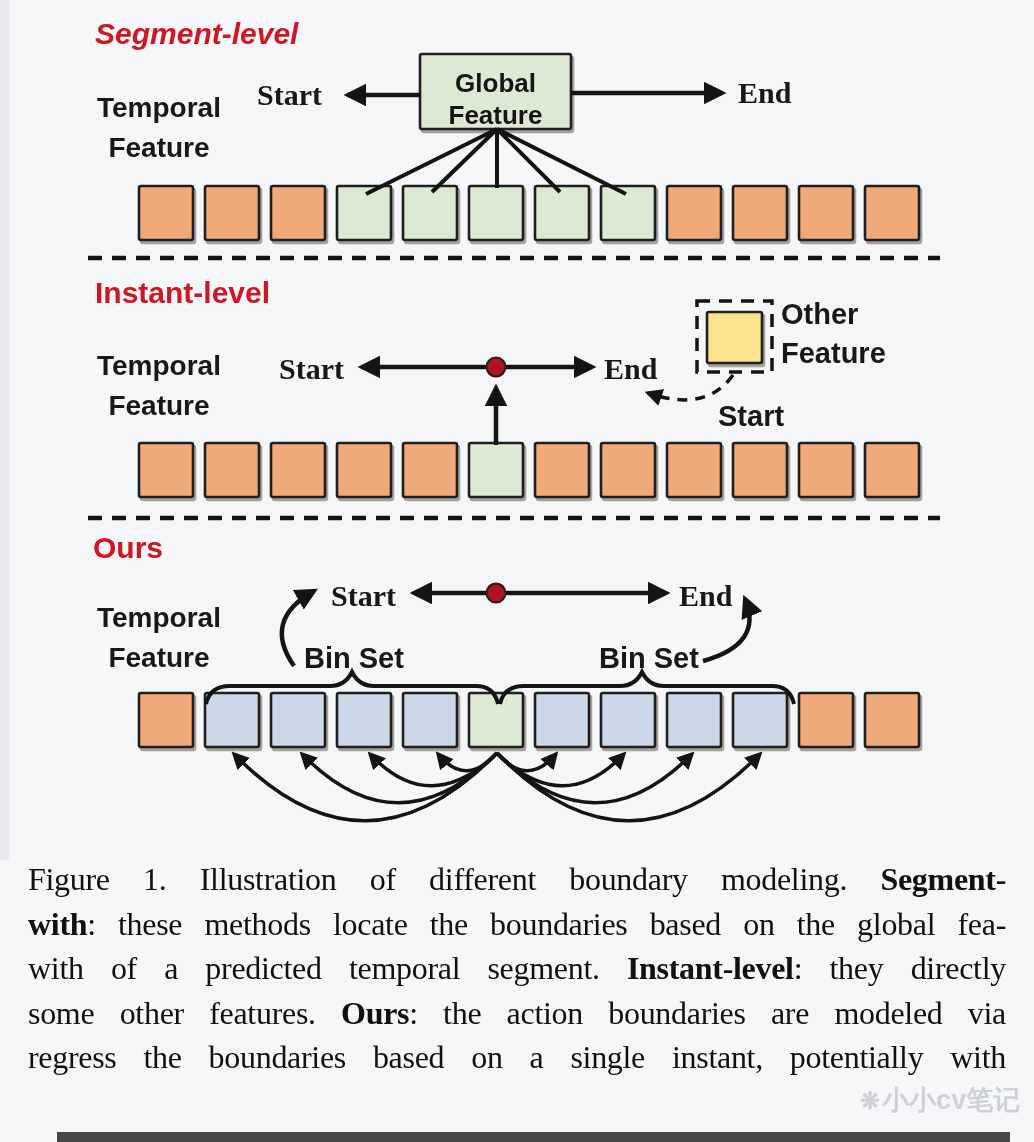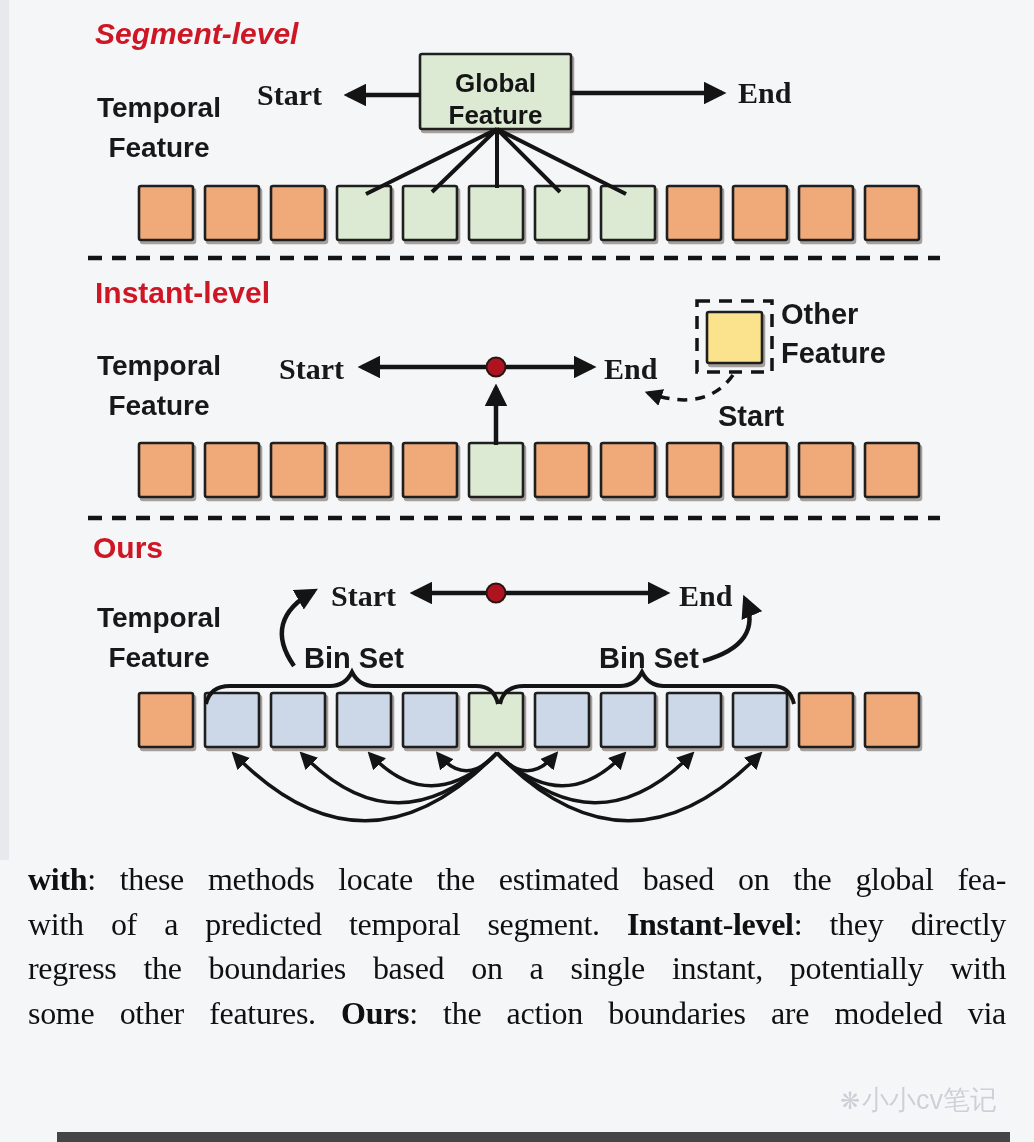--- a/index.html
+++ b/index.html
@@ -24,21 +24,21 @@
   .boxtext{position:absolute;display:flex;align-items:center;justify-content:center;
            text-align:center;font-weight:700;font-size:26px;line-height:32px;color:#151515;
            white-space:normal;}
   .other{width:132px;font-size:29px;line-height:39px;white-space:normal;}
   .small-lbl{font-size:29px;}
   .caption{position:absolute;left:28px;top:857px;width:978px;
            font-family:"Liberation Serif",serif;font-size:32px;line-height:44.5px;
            letter-spacing:-0.3px;color:#101010;}
   .cap-line{text-align:justify;text-align-last:justify;}
   .cap-line b{font-weight:700;}
-  .watermark{position:absolute;left:840px;top:1082px;font-size:27px;font-weight:400;
+  .watermark{position:absolute;left:860px;top:1082px;font-size:27px;font-weight:700;
              color:rgba(198,200,208,.85);text-shadow:0 0 2px rgba(255,255,255,.9);
              white-space:nowrap;}
   .watermark .spark{font-size:24px;margin-right:2px;}
   .bottom-bar{position:absolute;left:57px;top:1132px;width:953px;height:10px;background:#454545;}
 </style>
 </head>
 <body>
 
 <div class="stage">
   <div class="edge-strip"></div>
@@ -143,24 +143,25 @@
   <div class="lbl small-lbl" style="left:718px;top:400px;">Start</div>
 
   <div class="lbl panel-title" style="left:93px;top:531px;">Ours</div>
   <div class="lbl temporal" style="left:85px;top:598px;">Temporal Feature</div>
   <div class="lbl se" style="left:331px;top:579px;">Start</div>
   <div class="lbl se" style="left:679px;top:579px;">End</div>
   <div class="lbl small-lbl" style="left:304px;top:642px;">Bin Set</div>
   <div class="lbl small-lbl" style="left:599px;top:642px;">Bin Set</div>
 
   <div class="caption">
-    <div class="cap-line"><b>with</b><span>: these methods locate the estimated based on the global fea-</span></div>
+    <div class="cap-line"><span>Figure 1.  Illustration of different boundary modeling. </span><b>Segment-</b></div>
+    <div class="cap-line"><b>with</b><span>: these methods locate the boundaries based on the global fea-</span></div>
     <div class="cap-line"><span>with of a predicted temporal segment. </span><b>Instant-level</b><span>: they directly</span></div>
+    <div class="cap-line"><span>some other features. </span><b>Ours</b><span>: the action boundaries are modeled via</span></div>
     <div class="cap-line"><span>regress the boundaries based on a single instant, potentially with</span></div>
-    <div class="cap-line"><span>some other features. </span><b>Ours</b><span>: the action boundaries are modeled via</span></div>
   </div>
 
   <div class="watermark">
     <span class="spark">❋</span><span>小小cv笔记</span>
   </div>
 
   <div class="bottom-bar"></div>
 </div>
 
 </body></html>

